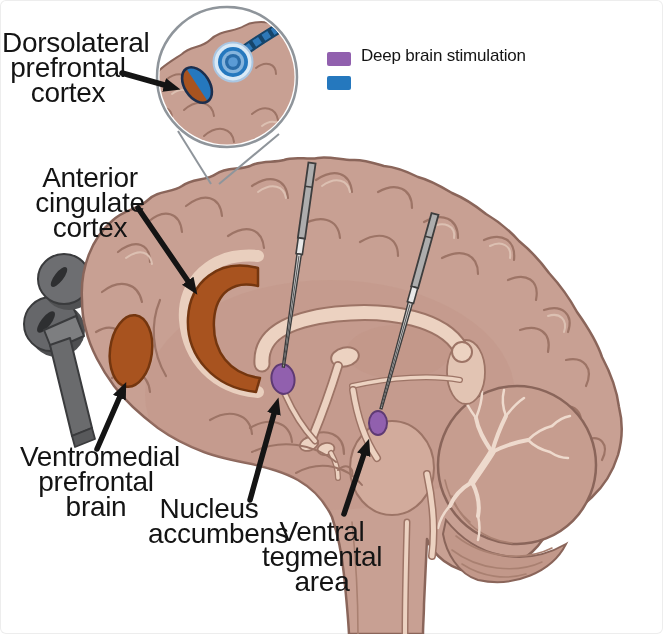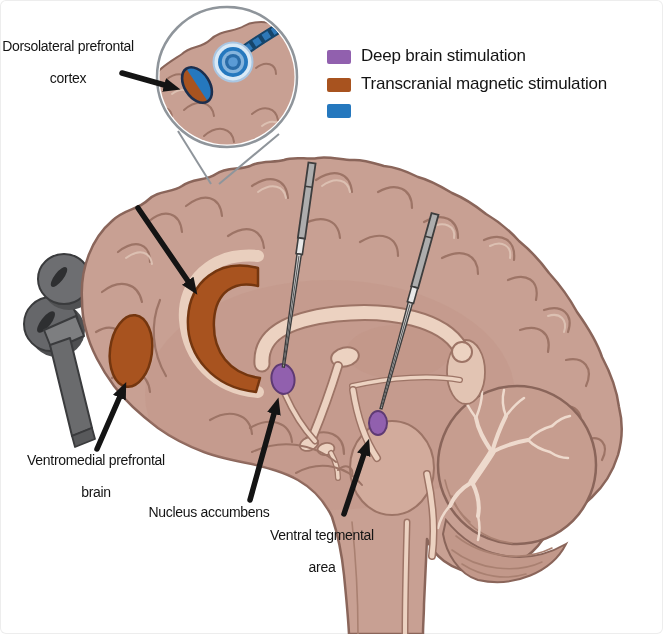--- a/index.html
+++ b/index.html
@@ -3,30 +3,30 @@
 <meta charset="utf-8">
 <style>
   html,body{margin:0;padding:0;background:#ffffff;}
   #stage{
     position:relative;width:663px;height:634px;background:#ffffff;overflow:hidden;
     font-family:"Liberation Sans",sans-serif;color:#141414;
     box-shadow:inset 0 0 0 1px #ededed;border-radius:6px;
   }
   #art{position:absolute;left:0;top:0;}
   .lbl{
-    position:absolute;text-align:center;font-size:14px;line-height:32px;
+    position:absolute;text-align:center;font-size:28px;line-height:25px;
     letter-spacing:-0.3px;color:#141414;font-weight:400;
   }
   #lbl-dlpfc{left:2px;top:30px;width:132px;}
   #lbl-acc{left:25px;top:165px;width:130px;}
   #lbl-vmpfc{left:20px;top:444px;width:152px;}
   #lbl-nacc{left:148px;top:496px;width:122px;}
   #lbl-vta{left:262px;top:519px;width:120px;}
   #legend{position:absolute;left:327px;top:45px;}
-  .legend-row{display:flex;align-items:center;margin-bottom:7px;}
+  .legend-row{display:flex;align-items:flex-end;margin-bottom:7px;}
   .legend-row svg{flex:0 0 auto;margin-top:3px;margin-right:10px;}
   .legend-text{font-size:17px;line-height:21px;letter-spacing:-0.2px;max-width:250px;}
 </style>
 </head>
 <body>
 
 <div id="stage">
 
 <svg id="art" width="663" height="634" viewBox="0 0 663 634">
   <defs>
@@ -220,37 +220,32 @@
   <g fill="none" stroke="#141414" stroke-width="5.5" stroke-linecap="round">
     <line x1="122" y1="73" x2="168" y2="86" marker-end="url(#ah)"></line>
     <line x1="138" y1="208" x2="190" y2="284" marker-end="url(#ah)"></line>
     <line x1="97" y1="449" x2="121" y2="394" marker-end="url(#ah)"></line>
     <line x1="250" y1="500" x2="275" y2="410" marker-end="url(#ah)"></line>
     <line x1="344" y1="514" x2="365" y2="451" marker-end="url(#ah)"></line>
   </g>
 </svg>
 
 <div class="lbl" id="lbl-dlpfc">Dorsolateral prefrontal cortex</div>
+<div class="lbl" id="lbl-acc">Anterior cingulate cortex</div>
 <div class="lbl" id="lbl-vmpfc">Ventromedial prefrontal brain</div>
 <div class="lbl" id="lbl-nacc">Nucleus accumbens</div>
 <div class="lbl" id="lbl-vta">Ventral tegmental area</div>
 
 <div id="legend">
   <div class="legend-row">
     <svg width="24" height="14">
       <rect width="24" height="14" rx="2" fill="#9160ae"></rect>
     </svg>
     <div class="legend-text">Deep brain stimulation</div>
   </div>
   <div class="legend-row">
     <svg width="24" height="14">
-      <rect width="24" height="14" rx="2" fill="#a8531f"></rect>
-    </svg>
-    <div class="legend-text">Transcranial magnetic stimulation</div>
-  </div>
-  <div class="legend-row">
-    <svg width="24" height="14">
       <rect width="24" height="14" rx="2" fill="#2578be"></rect>
     </svg>
   </div>
 </div>
 
 </div>
 
 </body></html>

